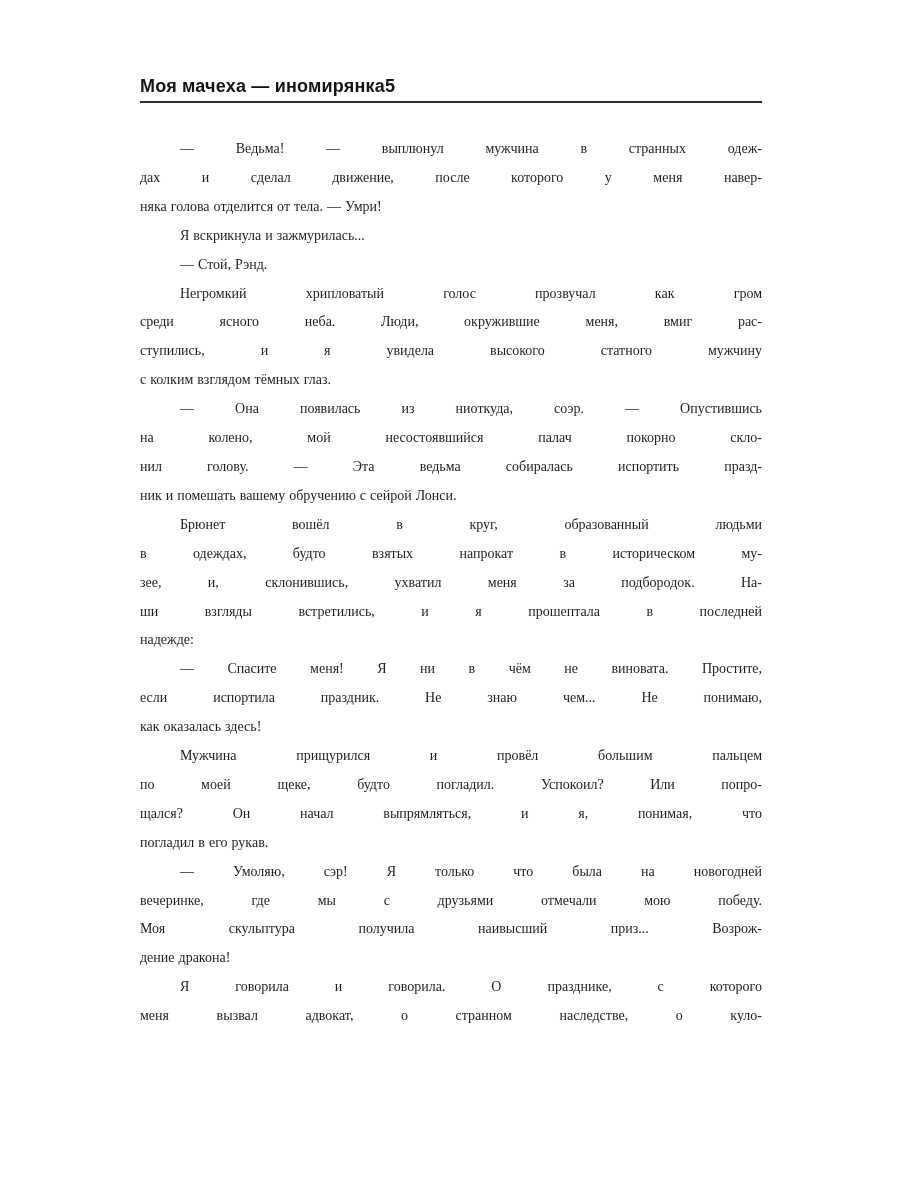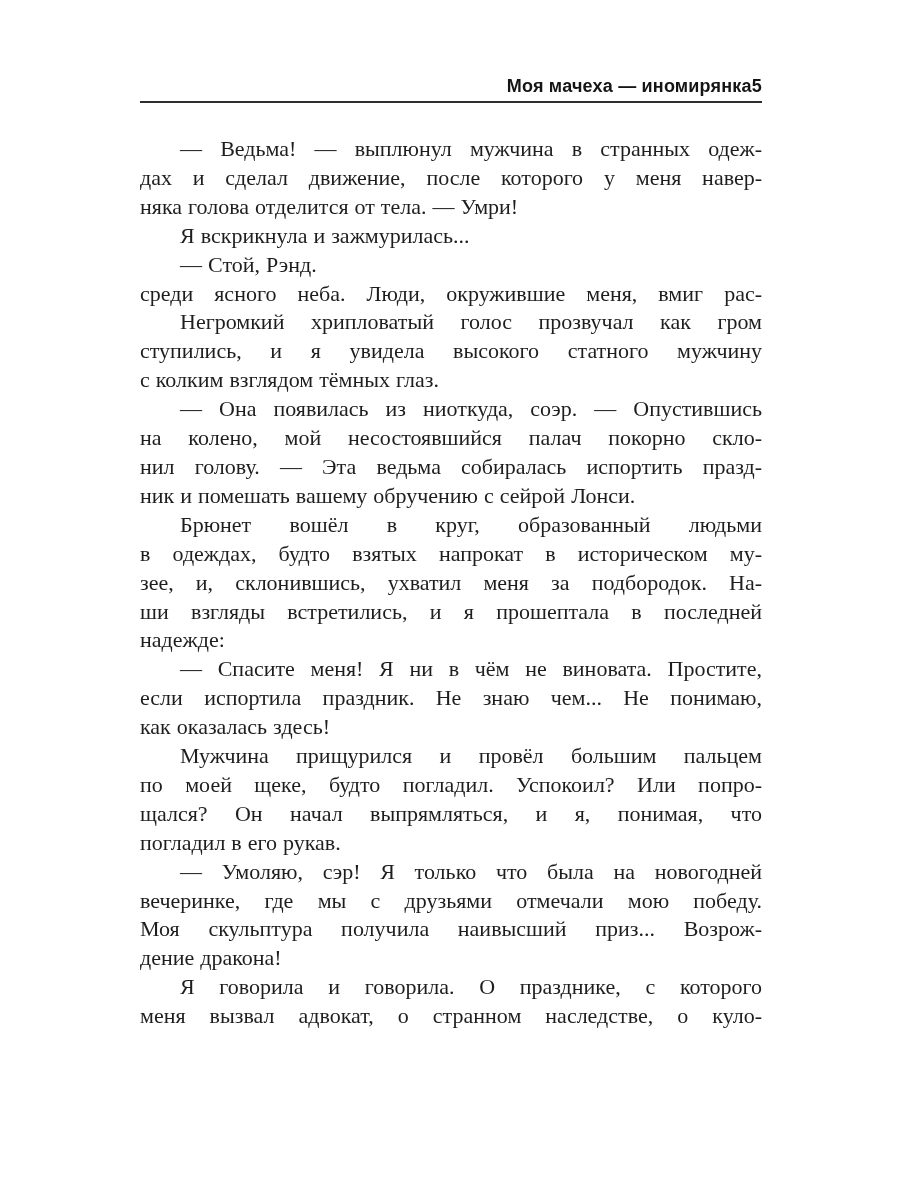--- a/index.html
+++ b/index.html
@@ -15,42 +15,42 @@
     overflow: hidden;
     font-family: "Liberation Serif", serif;
     color: #1c1c1c;
   }
   .running-header {
     position: absolute;
     left: 140px;
     right: 138px;
     top: 76px;
     display: flex;
-    justify-content: flex-end;
+    justify-content: flex-start;
     align-items: baseline;
     font-family: "Liberation Sans", sans-serif;
     font-weight: bold;
     font-size: 18px;
     letter-spacing: 0.2px;
     color: #151515;
   }
   .header-rule {
     position: absolute;
     left: 140px;
     right: 138px;
     top: 101px;
     height: 0;
     border-bottom: 2px solid #2e2e2e;
   }
   .body-text {
     position: absolute;
     left: 140px;
     right: 138px;
     top: 135px;
-    font-size: 22px;
+    font-size: 14px;
     line-height: 28.9px;
     color: #1e1e1e;
   }
   .line {
     text-align: justify;
     text-align-last: justify;
     word-spacing: 0.5px;
   }
   .line.para-end {
     text-align-last: left;
@@ -67,22 +67,22 @@
     <span>Моя мачеха — иномирянка</span>
     <span>5</span>
   </div>
   <div class="header-rule"></div>
   <div class="body-text">
       <div class="line first">— Ведьма! — выплюнул мужчина в странных одеж-</div>
       <div class="line">дах и сделал движение, после которого у меня навер-</div>
       <div class="line para-end">няка голова отделится от тела. — Умри!</div>
       <div class="line first para-end">Я вскрикнула и зажмурилась...</div>
       <div class="line first para-end">— Стой, Рэнд.</div>
+      <div class="line first">Негромкий хрипловатый голос прозвучал как гром</div>
       <div class="line">среди ясного неба. Люди, окружившие меня, вмиг рас-</div>
-      <div class="line first">Негромкий хрипловатый голос прозвучал как гром</div>
       <div class="line">ступились, и я увидела высокого статного мужчину</div>
       <div class="line para-end">с колким взглядом тёмных глаз.</div>
       <div class="line first">— Она появилась из ниоткуда, соэр. — Опустившись</div>
       <div class="line">на колено, мой несостоявшийся палач покорно скло-</div>
       <div class="line">нил голову. — Эта ведьма собиралась испортить празд-</div>
       <div class="line para-end">ник и помешать вашему обручению с сейрой Лонси.</div>
       <div class="line first">Брюнет вошёл в круг, образованный людьми</div>
       <div class="line">в одеждах, будто взятых напрокат в историческом му-</div>
       <div class="line">зее, и, склонившись, ухватил меня за подбородок. На-</div>
       <div class="line">ши взгляды встретились, и я прошептала в последней</div>

